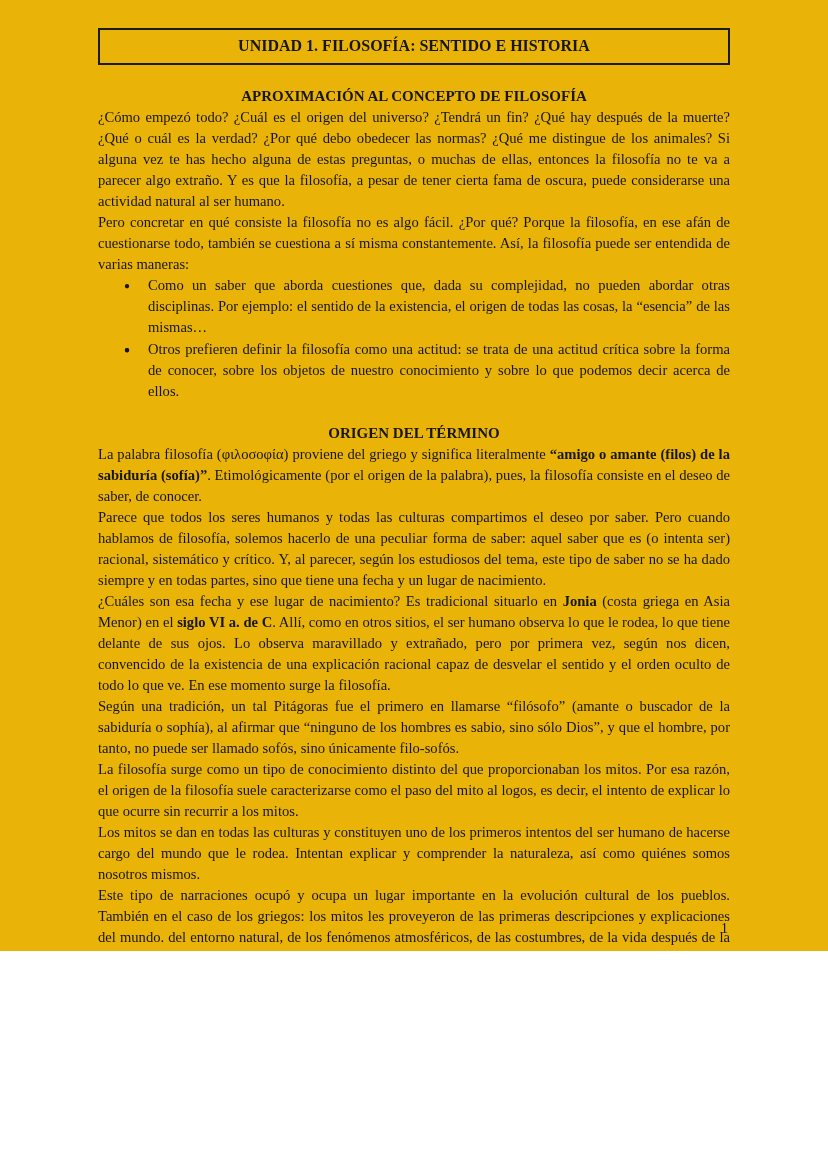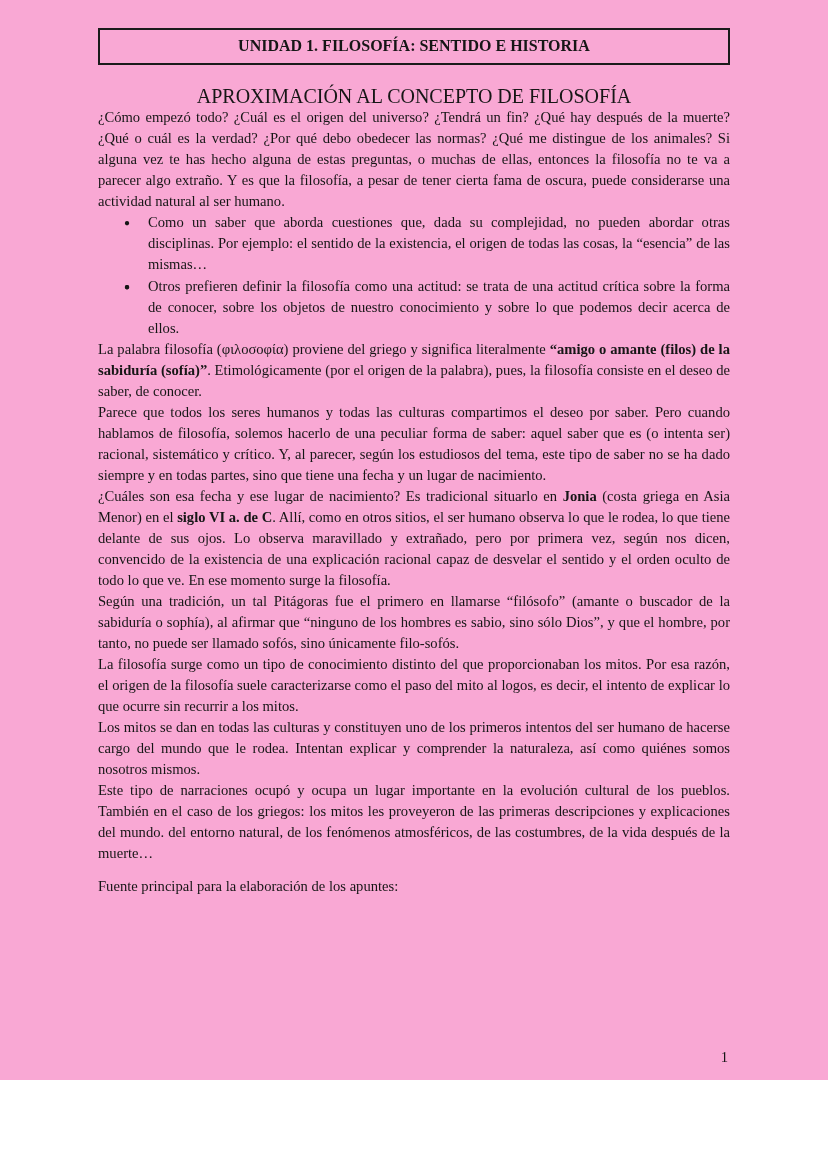--- a/index.html
+++ b/index.html
@@ -1,39 +1,39 @@
 <!DOCTYPE html>
 <html><head>
 <meta charset="utf-8">
 <style>
   * { box-sizing: border-box; }
   html, body { margin: 0; padding: 0; background: #ffffff; }
   .page {
     width: 828px;
-    height: 1080px;
+    height: 951px;
     position: relative;
-    background: #f9a8d4;
+    background: #eab308;
     overflow: hidden;
     font-family: "Liberation Serif", "DejaVu Serif", serif;
     color: #161616;
   }
   .inner { padding: 28px 98px 0 98px; }
   .title-box {
     border: 2px solid #1b1b1b;
     text-align: center;
     font-weight: bold;
     font-size: 16px;
     line-height: 20px;
     padding: 6px 4px 7px 4px;
     margin: 0 0 10px 0;
   }
   .heading {
     text-align: center;
-    font-weight: normal;
-    font-size: 20px;
+    font-weight: bold;
+    font-size: 15px;
     line-height: 21px;
     margin: 21px 0 0 0;
   }
   p.body {
     margin: 0;
     font-size: 14.6px;
     line-height: 21px;
     text-align: justify;
   }
   p.right { text-align: left; margin-top: 12px; }
@@ -68,25 +68,27 @@
 <body>
 
 <div class="page">
   <div class="inner">
     <div class="title-box">
       <span>UNIDAD 1. FILOSOFÍA: SENTIDO E HISTORIA</span>
     </div>
     <div id="doc-blocks">
         <div class="heading">APROXIMACIÓN AL CONCEPTO DE FILOSOFÍA</div>
         <p class="body"><span class="">¿Cómo empezó todo? ¿Cuál es el origen del universo? ¿Tendrá un fin? ¿Qué hay después de la muerte? ¿Qué o cuál es la verdad? ¿Por qué debo obedecer las normas? ¿Qué me distingue de los animales? Si alguna vez te has hecho alguna de estas preguntas, o muchas de ellas, entonces la filosofía no te va a parecer algo extraño. Y es que la filosofía, a pesar de tener cierta fama de oscura, puede considerarse una actividad natural al ser humano.</span></p>
+        <p class="body"><span class="">Pero concretar en qué consiste la filosofía no es algo fácil. ¿Por qué? Porque la filosofía, en ese afán de cuestionarse todo, también se cuestiona a sí misma constantemente. Así, la filosofía puede ser entendida de varias maneras:</span></p>
         <ul class="bullets">
           <li><span class="marker">●</span><span><span class="">Como un saber que aborda cuestiones que, dada su complejidad, no pueden abordar otras disciplinas. Por ejemplo: el sentido de la existencia, el origen de todas las cosas, la “esencia” de las mismas…</span></span></li>
           <li><span class="marker">●</span></li>
           <li><span class="marker">●</span><span><span class="">Otros prefieren definir la filosofía como una actitud: se trata de una actitud crítica sobre la forma de conocer, sobre los objetos de nuestro conocimiento y sobre lo que podemos decir acerca de ellos.</span></span></li>
         </ul>
+        <div class="heading">ORIGEN DEL TÉRMINO</div>
         <p class="body"><span class="">La palabra </span><span class="u">filosofía</span><span class=""> (φιλοσοφία) proviene del griego y significa literalmente </span><span class="b">“amigo o amante (filos) de la sabiduría (sofía)”</span><span class="">. </span><span class="u">Etimológicamente</span><span class=""> (por el origen de la palabra), pues, la filosofía consiste en el deseo de saber, de conocer.</span></p>
         <p class="body"><span class="">Parece que todos los seres humanos y todas las culturas compartimos el deseo por saber. Pero cuando hablamos de filosofía, solemos hacerlo de una peculiar forma de saber: aquel saber que es (o intenta ser) racional, sistemático y crítico. Y, al parecer, según los estudiosos del tema, este tipo de saber no se ha dado siempre y en todas partes, sino que tiene una fecha y un lugar de nacimiento.</span></p>
         <p class="body"><span class="">¿Cuáles son esa fecha y ese lugar de nacimiento? Es tradicional situarlo en </span><span class="b u">Jonia</span><span class=""> (costa griega en Asia Menor) en el </span><span class="b">siglo VI a. de C</span><span class="">. Allí, como en otros sitios, el ser humano observa lo que le rodea, lo que tiene delante de sus ojos. Lo observa maravillado y extrañado, pero por primera vez, según nos dicen, convencido de la existencia de una explicación racional capaz de desvelar el sentido y el orden oculto de todo lo que ve. En ese momento surge la filosofía.</span></p>
         <p class="body"><span class="">Según una tradición, un tal Pitágoras fue el primero en llamarse “filósofo” (amante o buscador de la sabiduría o sophía), al afirmar que “ninguno de los hombres es sabio, sino sólo Dios”, y que el hombre, por tanto, no puede ser llamado sofós, sino únicamente filo-sofós.</span></p>
         <p class="body"><span class="">La filosofía surge como un tipo de conocimiento distinto del que proporcionaban los mitos. Por esa razón, el origen de la filosofía suele caracterizarse como el paso del mito al logos, es decir, el intento de explicar lo que ocurre sin recurrir a los mitos.</span></p>
         <p class="body"><span class="">Los </span><span class="u">mitos</span><span class=""> se dan en todas las culturas y constituyen uno de los primeros intentos del ser humano de hacerse cargo del mundo que le rodea. Intentan explicar y comprender la naturaleza, así como quiénes somos nosotros mismos.</span></p>
         <p class="body"><span class="">Este tipo de narraciones ocupó y ocupa un lugar importante en la evolución cultural de los pueblos. También en el caso de los griegos: los mitos les proveyeron de las primeras descripciones y explicaciones del mundo. del entorno natural, de los fenómenos atmosféricos, de las costumbres, de la vida después de la muerte…</span></p>
         <p class="body right footer-start"><span class="">Fuente principal para la elaboración de los apuntes:</span></p>
       </div>
   </div>

